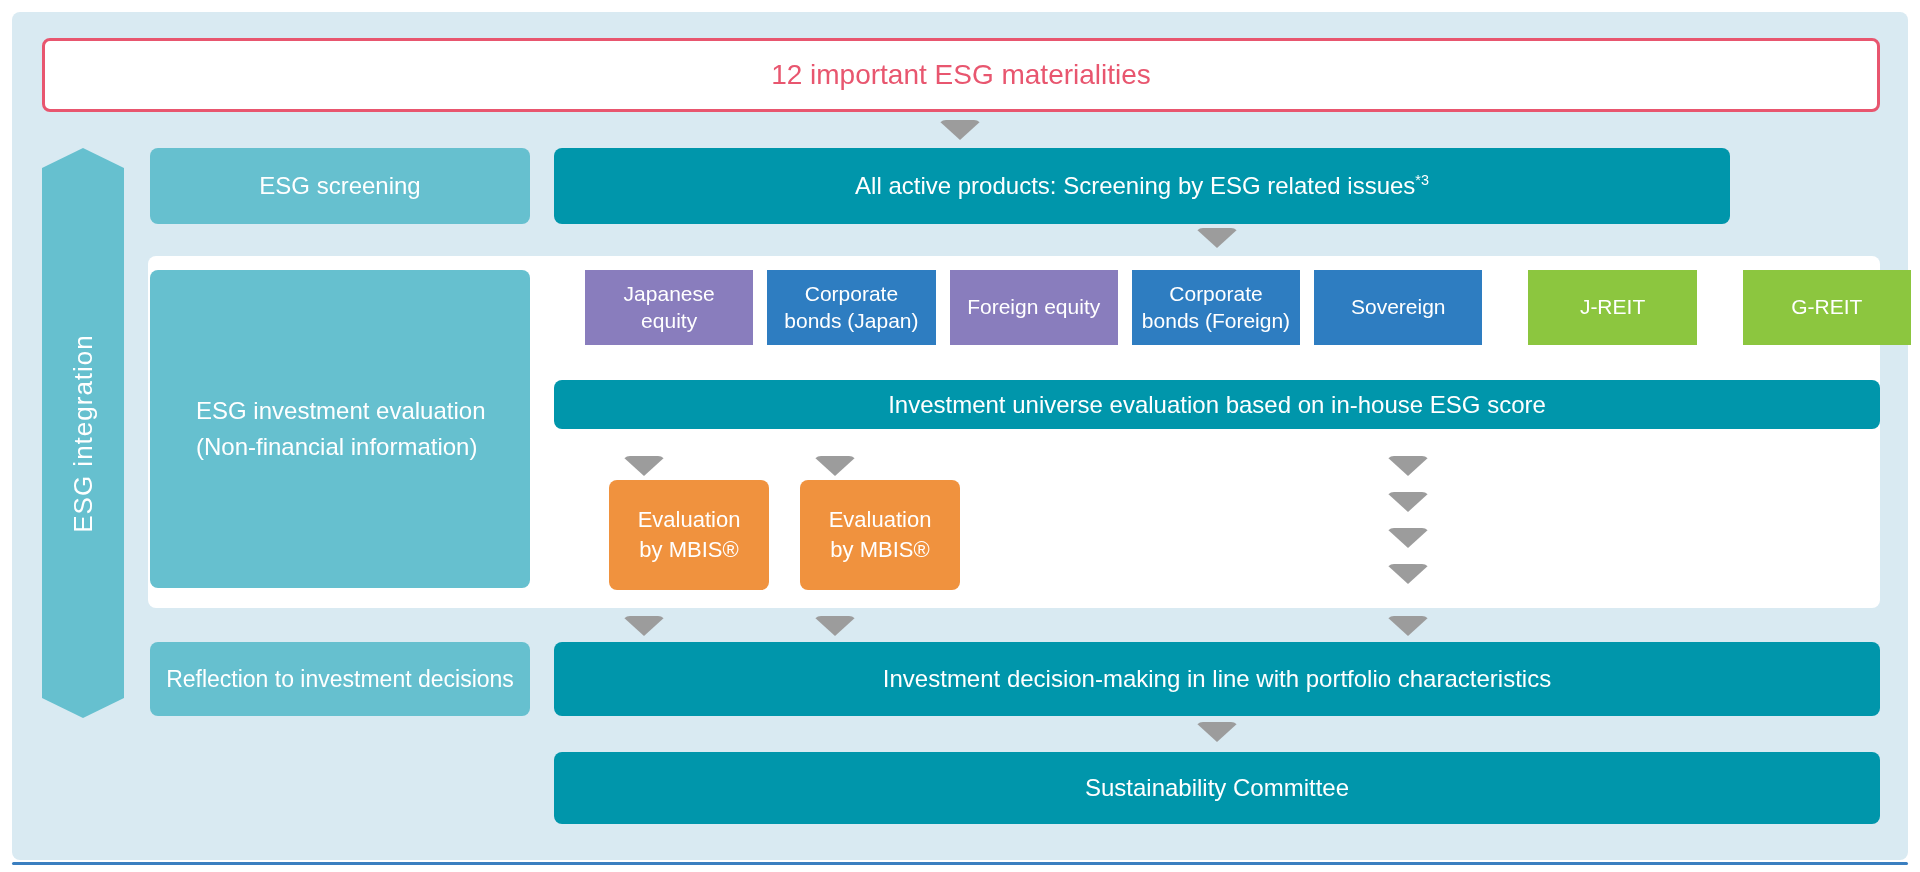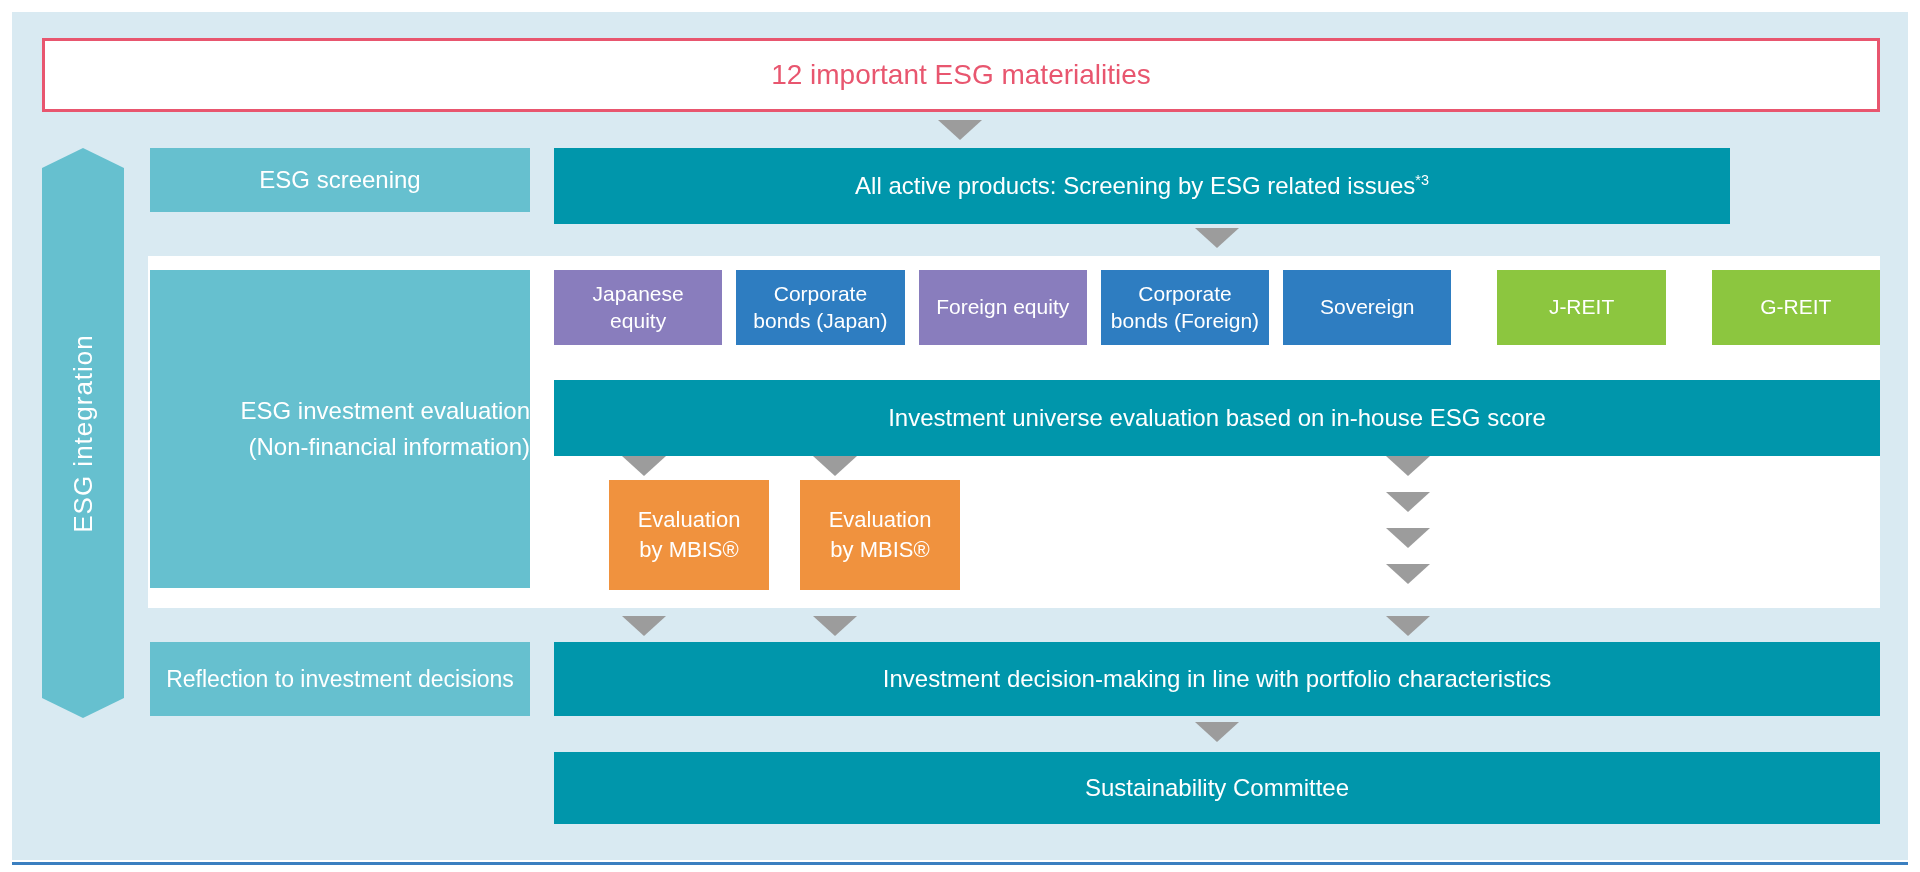--- a/index.html
+++ b/index.html
@@ -12,43 +12,43 @@
     --green:#8cc63f;
     --orange:#f0923e;
     --gray-arrow:#9c9c9c;
     --pink:#e8566f;
     --footer-rule:#3b7fc0;
   }
   *{margin:0;padding:0;box-sizing:border-box;}
   html,body{background:#fff;}
   body{font-family:"Liberation Sans","DejaVu Sans",sans-serif;}
   .stage{position:relative;width:1920px;height:872px;background:var(--page-bg);overflow:hidden;}
-  .abs{position:absolute;}
+  .abs{position:absolute;border-radius:8px;}
   .center{display:flex;align-items:center;justify-content:center;text-align:center;}
   .panel{left:12px;top:12px;width:1896px;height:848px;background:var(--panel-bg);}
   .header-box{left:42px;top:38px;width:1838px;height:74px;background:#fff;border:3px solid var(--pink);color:var(--pink);font-size:28px;}
   .tealbar{background:var(--teal-dark);color:#fff;font-size:24px;}
   .lightbox{background:var(--teal-light);color:#fff;font-size:24px;}
   .arrow-down{width:0;height:0;border-left:22px solid transparent;border-right:22px solid transparent;border-top:20px solid var(--gray-arrow);}
   .vbanner{left:42px;top:148px;width:82px;height:570px;background:var(--teal-light);
     clip-path:polygon(50% 0,100% 3.5%,100% 96.5%,50% 100%,0 96.5%,0 3.5%);
     display:flex;align-items:center;justify-content:center;}
   .vbanner span{transform:rotate(-90deg);white-space:nowrap;color:#fff;font-size:26px;letter-spacing:1px;}
-  .screen-label{left:150px;top:148px;width:380px;height:64px;}
+  .screen-label{left:150px;top:148px;width:380px;height:76px;}
   .screen-bar{left:554px;top:148px;width:1176px;height:76px;}
   sup{font-size:0.6em;vertical-align:super;}
   .white-panel{left:148px;top:256px;width:1732px;height:352px;background:#ffffff;}
   .eval-label{left:150px;top:270px;width:380px;height:318px;background:var(--teal-light);color:#fff;font-size:24px;
-    display:flex;flex-direction:column;justify-content:center;padding-left:46px;line-height:1.5;text-align:right;}
-  .products{left:554px;top:270px;width:1326px;height:75px;display:flex;gap:14px;}
+    display:flex;flex-direction:column;justify-content:center;padding-left:46px;line-height:1.5;}
+  .products{left:585px;top:270px;width:1326px;height:75px;display:flex;gap:14px;}
   .product{flex:1;display:flex;align-items:center;justify-content:center;text-align:center;color:#fff;font-size:21px;line-height:1.25;padding:0 8px;}
   .product[data-color="purple"]{background:var(--purple);}
   .product[data-color="blue"]{background:var(--blue);}
   .product[data-color="green"]{background:var(--green);margin-left:32px;}
-  .universe-bar{left:554px;top:380px;width:1326px;height:76px;}
+  .universe-bar{left:554px;top:380px;width:1326px;height:49px;}
   .mbis{width:160px;height:110px;top:480px;background:var(--orange);color:#fff;font-size:22px;line-height:1.35;
     display:flex;flex-direction:column;align-items:center;justify-content:center;text-align:center;margin-left:45px;}
   .reflect-label{left:150px;top:642px;width:380px;height:74px;font-size:23px;}
   .reflect-bar{left:554px;top:642px;width:1326px;height:74px;}
   .monitor-label{left:42px;top:752px;width:488px;height:72px;}
   .monitor-bar{left:554px;top:752px;width:1326px;height:72px;text-align:right;}
   .footer-rule{left:12px;top:862px;width:1896px;height:3px;background:var(--footer-rule);}
 </style>
 </head>
 <body>

